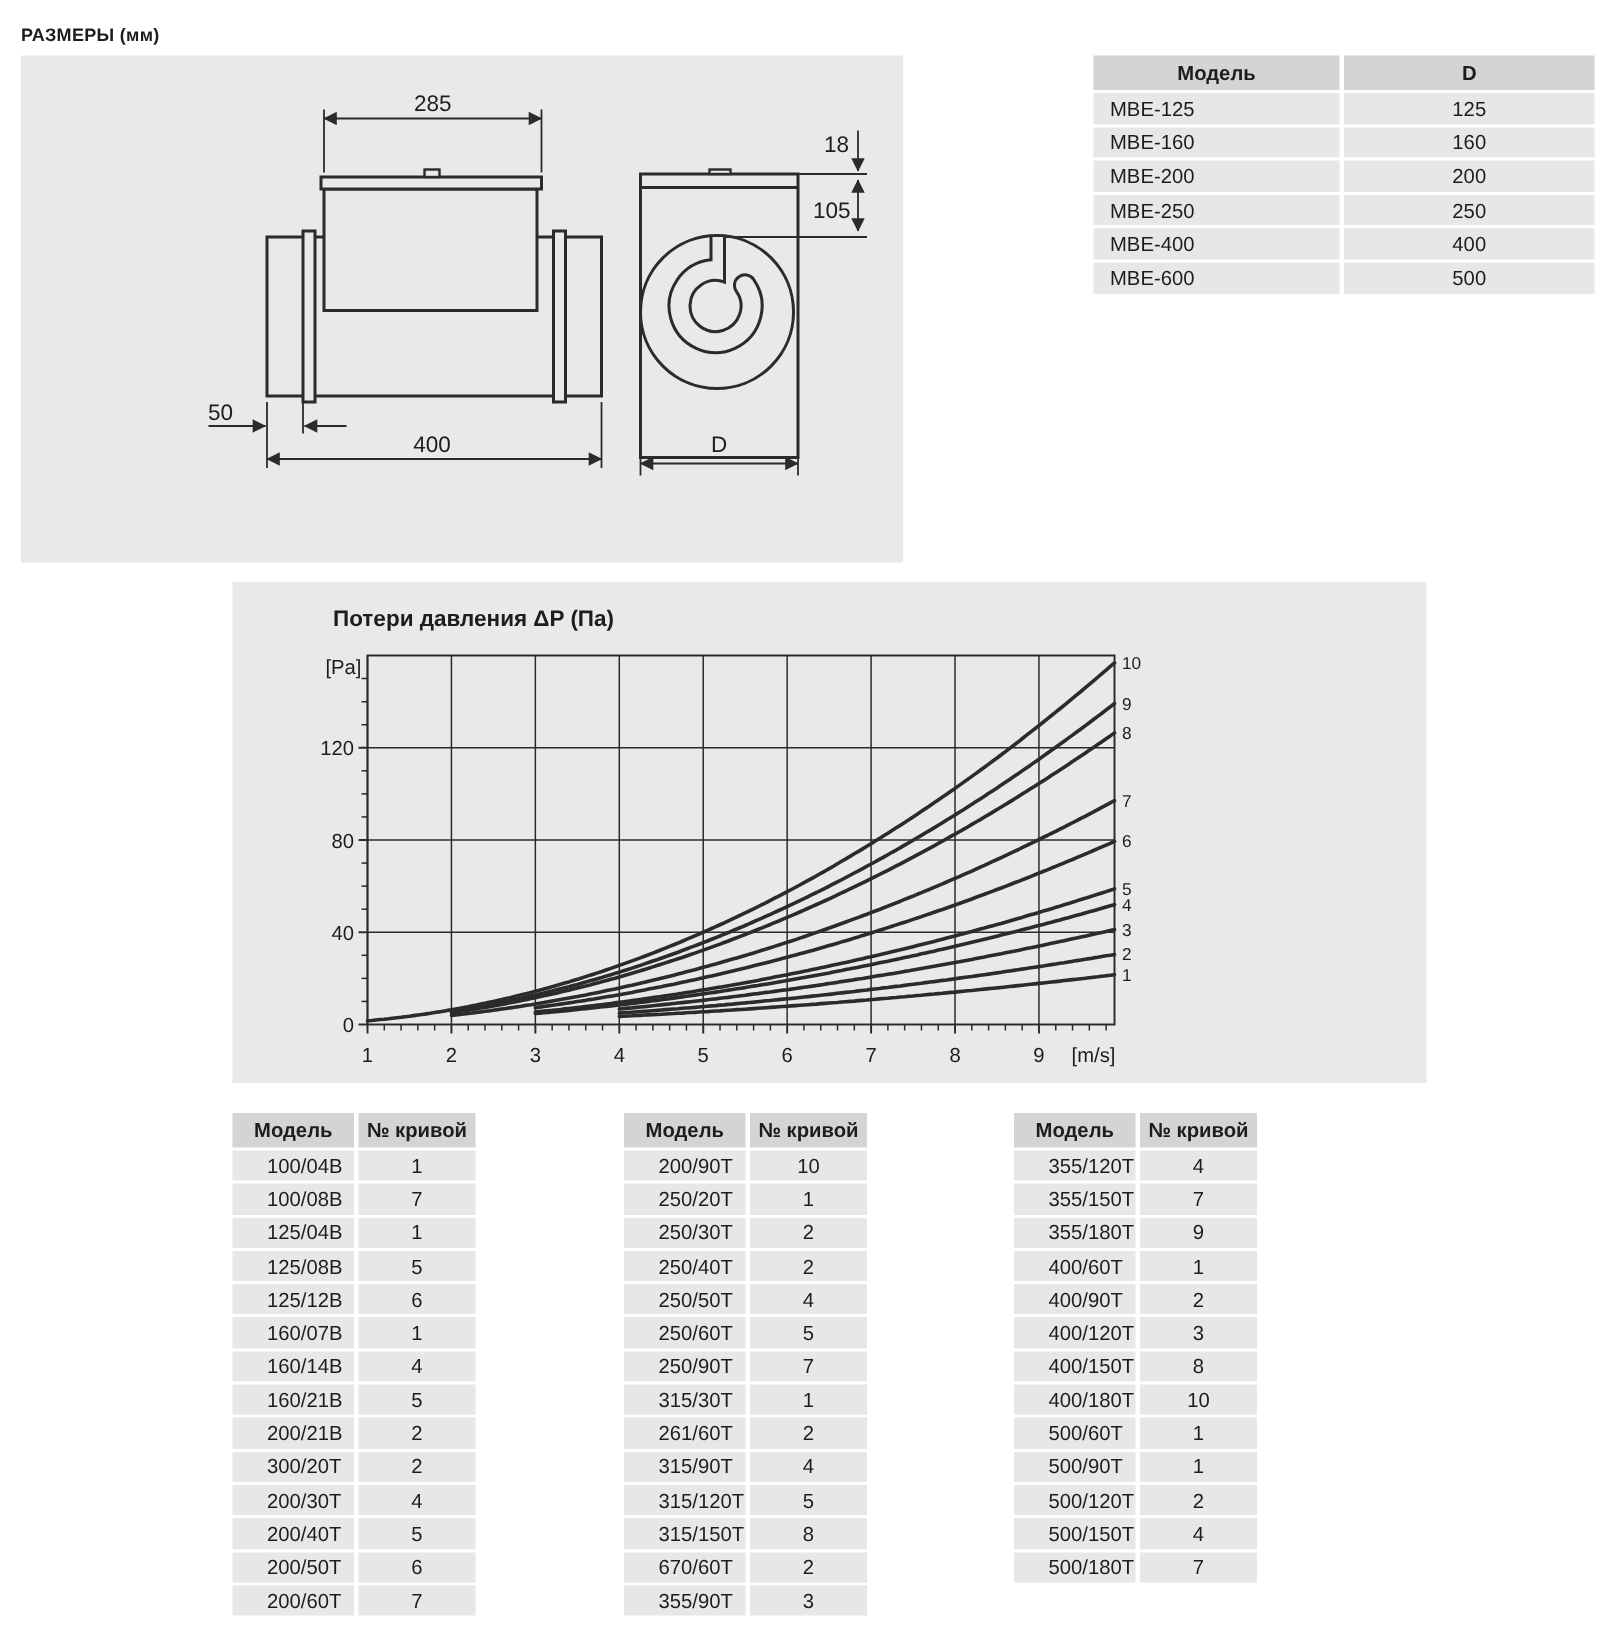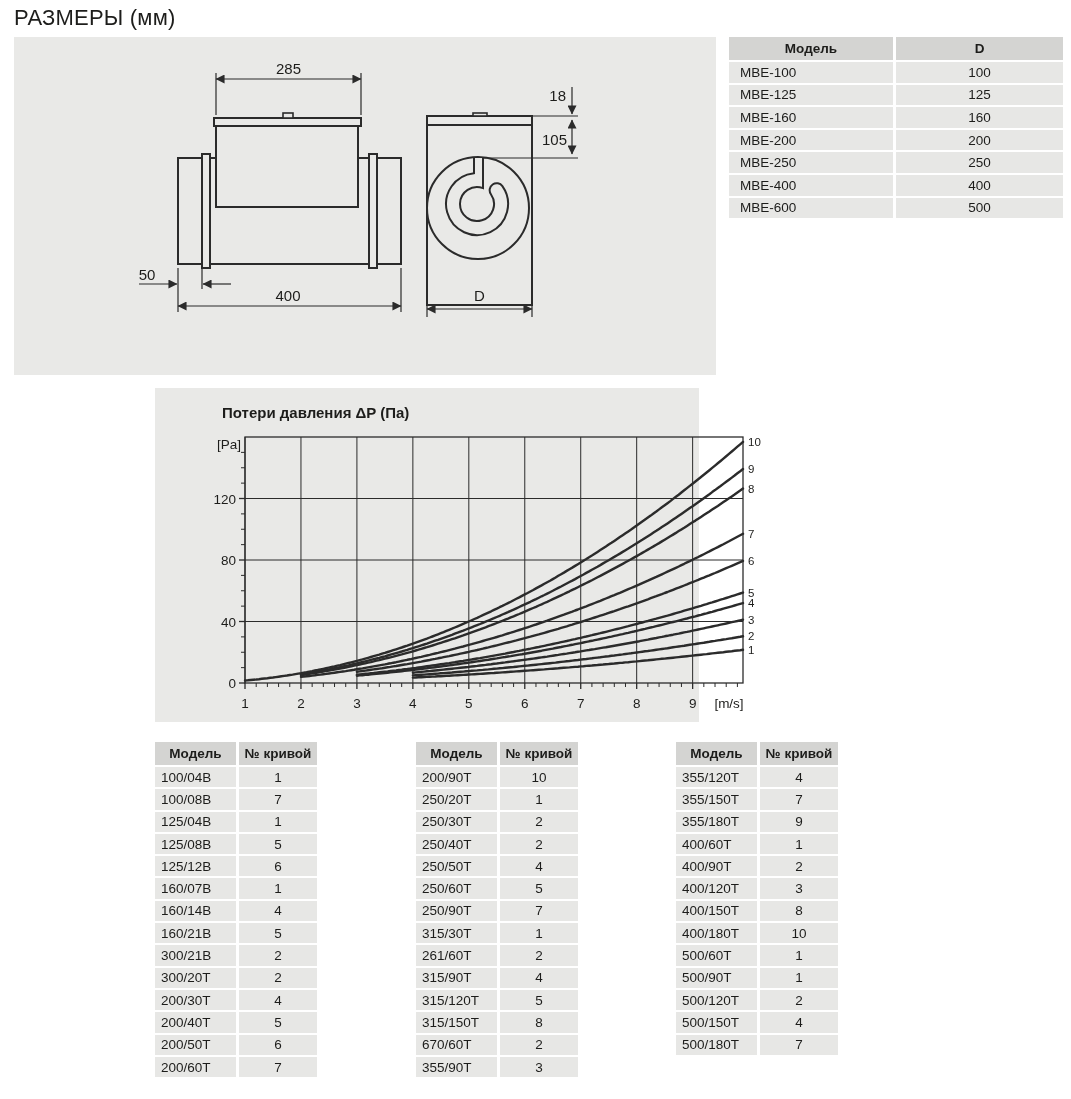--- a/index.html
+++ b/index.html
@@ -2,32 +2,32 @@
 <html style="--panel: #e9e9e7; --head: #d4d4d2; --row: #e7e7e5; --line: #2b2b2b; --text: #1d1d1b;"><head>
 <meta charset="utf-8">
 <style>
   :root{
     --panel:#e9e9e7; --head:#d4d4d2; --row:#e7e7e5; --line:#2b2b2b; --text:#1d1d1b;
   }
   *{box-sizing:border-box;margin:0;padding:0}
   html,body{background:#fff}
   body{font-family:"Liberation Sans","DejaVu Sans",sans-serif;color:var(--text)}
   .page{position:relative;width:1071px;height:1099px;background:#fff;overflow:hidden}
-  .page-title{position:absolute;left:14px;top:5px;font-size:22px;font-weight:normal;letter-spacing:.2px}
+  .page-title{position:absolute;left:14px;top:16px;font-size:12px;font-weight:bold;letter-spacing:.2px}
   .panel{position:absolute;background:var(--panel)}
-  .diagram-panel{left:14px;top:37px;width:702px;height:338px}
-  .chart-panel{left:155px;top:388px;width:544px;height:334px}
+  .diagram-panel{left:14px;top:37px;width:588px;height:338px}
+  .chart-panel{left:155px;top:388px;width:796px;height:334px}
   .chart-title{position:absolute;left:67px;top:16px;font-size:15px;font-weight:bold}
   svg{display:block}
   
   .dtable{position:absolute;font-size:13.5px}
   .trow{display:flex;gap:3px;margin-bottom:2px}
   .tc{background:var(--row);display:flex;align-items:center;justify-content:center}
   .thead .tc{background:var(--head);font-weight:bold}
-  .tc.model{justify-content:flex-start;padding-left:6px}
+  .tc.model{justify-content:flex-start;padding-left:23px}
   .dim-table{left:729px;top:37px;width:334px}
   .dim-table .trow{height:20.6px}
   .dim-table .trow.thead{height:23px}
   .dim-table .c0{width:164px}
   .dim-table .c1{flex:1}
   .dim-table .tc.model{padding-left:11px}
   .curve-table{top:742px;width:162px}
   .curve-table .trow{height:20.3px}
   .curve-table .trow.thead{height:23px}
   .curve-table .c0{width:81px}
@@ -100,24 +100,20 @@
         <text x="553" y="108" text-anchor="end">105</text>
         <text x="465.5" y="264" text-anchor="middle">D</text>
       </g>
     </svg>
   </section>
 
   <div class="dtable dim-table" id="dim-table">
       <div class="trow thead">
         <div class="tc c0">Модель</div>
         <div class="tc c1">D</div>
-      </div>
-      <div class="trow">
-        <div class="tc c0 model">МВЕ-100</div>
-        <div class="tc c1 val">100</div>
       </div>
       <div class="trow">
         <div class="tc c0 model">МВЕ-125</div>
         <div class="tc c1 val">125</div>
       </div>
       <div class="trow">
         <div class="tc c0 model">МВЕ-160</div>
         <div class="tc c1 val">160</div>
       </div>
       <div class="trow">
@@ -284,21 +280,21 @@
       </div>
       <div class="trow">
         <div class="tc c0 model">160/14В</div>
         <div class="tc c1 val">4</div>
       </div>
       <div class="trow">
         <div class="tc c0 model">160/21В</div>
         <div class="tc c1 val">5</div>
       </div>
       <div class="trow">
-        <div class="tc c0 model">300/21В</div>
+        <div class="tc c0 model">200/21В</div>
         <div class="tc c1 val">2</div>
       </div>
       <div class="trow">
         <div class="tc c0 model">300/20Т</div>
         <div class="tc c1 val">2</div>
       </div>
       <div class="trow">
         <div class="tc c0 model">200/30Т</div>
         <div class="tc c1 val">4</div>
       </div>

